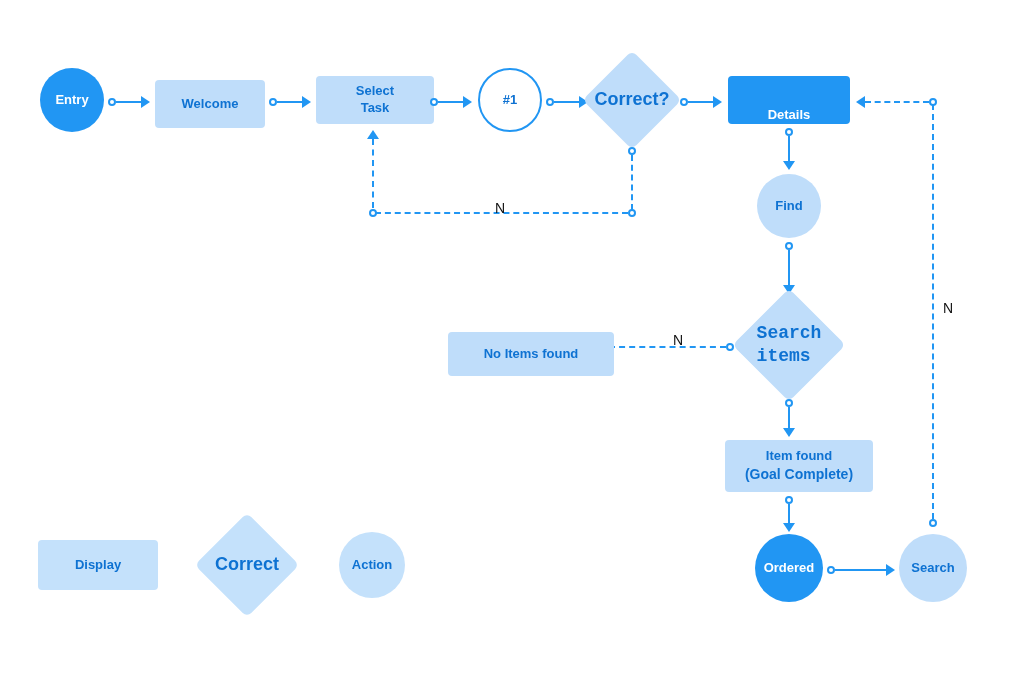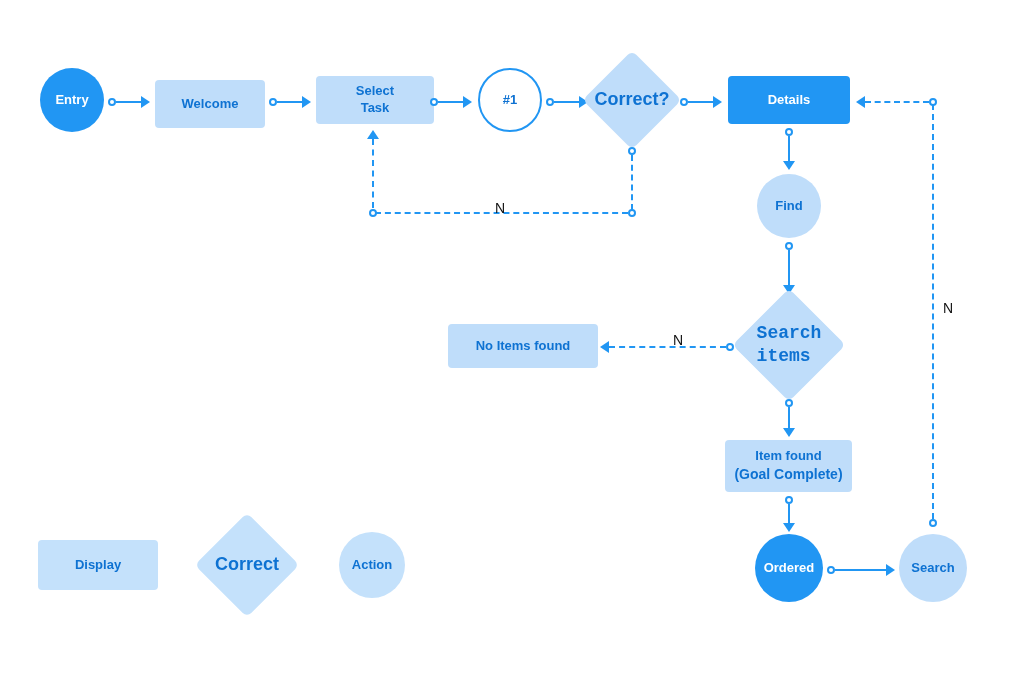--- a/index.html
+++ b/index.html
@@ -139,21 +139,21 @@
   <div class="diamond-shape" style="background:var(--blue-200);"></div>
   <div class="diamond-label">Correct?</div>
 </div>
 
 <div class="arrow" style="left:680px;top:96px;width:42px;">
   <span class="tail"></span>
   <span class="line"></span>
   <span class="head"></span>
 </div>
 
-<div class="node rect" style="left:728px;top:76px;width:122px;height:48px;background:var(--blue-400);color:#fff;">
+<div class="node rect" style="left:728px;top:76px;width:122px;height:48px;background:var(--blue-400);color:#fff;align-items:flex-end;">
   <span>Details</span>
 </div>
 
 <div class="dot" style="left:632px;top:151px;"></div>
 <div class="seg v" style="left:631px;top:155px;height:55px;"></div>
 <div class="dot" style="left:632px;top:213px;"></div>
 
 <div class="seg h" style="left:375px;top:212px;width:253px;"></div>
 <div class="dot" style="left:373px;top:213px;"></div>
 
@@ -185,31 +185,31 @@
 items</div>
 </div>
 
 <div class="arrow dashed" style="left:600px;top:341px;width:134px;transform:scaleX(-1);">
   <span class="tail"></span>
   <span class="line"></span>
   <span class="head"></span>
 </div>
 <div class="edge-label" style="left:673px;top:332px;">N</div>
 
-<div class="node rect" style="left:448px;top:324px;width:150px;height:44px;background:var(--blue-200);">
+<div class="node rect" style="left:448px;top:332px;width:166px;height:44px;background:var(--blue-200);">
   <span>No Items found</span>
 </div>
 
 <div class="arrow v" style="left:783px;top:399px;height:38px;">
   <span class="tail"></span>
   <span class="line"></span>
   <span class="head"></span>
 </div>
 
-<div class="node rect" style="left:725px;top:440px;width:127px;height:52px;background:var(--blue-200);flex-direction:column;">
+<div class="node rect" style="left:725px;top:440px;width:148px;height:52px;background:var(--blue-200);flex-direction:column;">
   <span>Item found</span>
   <span class="sub">(Goal Complete)</span>
 </div>
 
 <div class="arrow v" style="left:783px;top:496px;height:36px;">
   <span class="tail"></span>
   <span class="line"></span>
   <span class="head"></span>
 </div>
 

